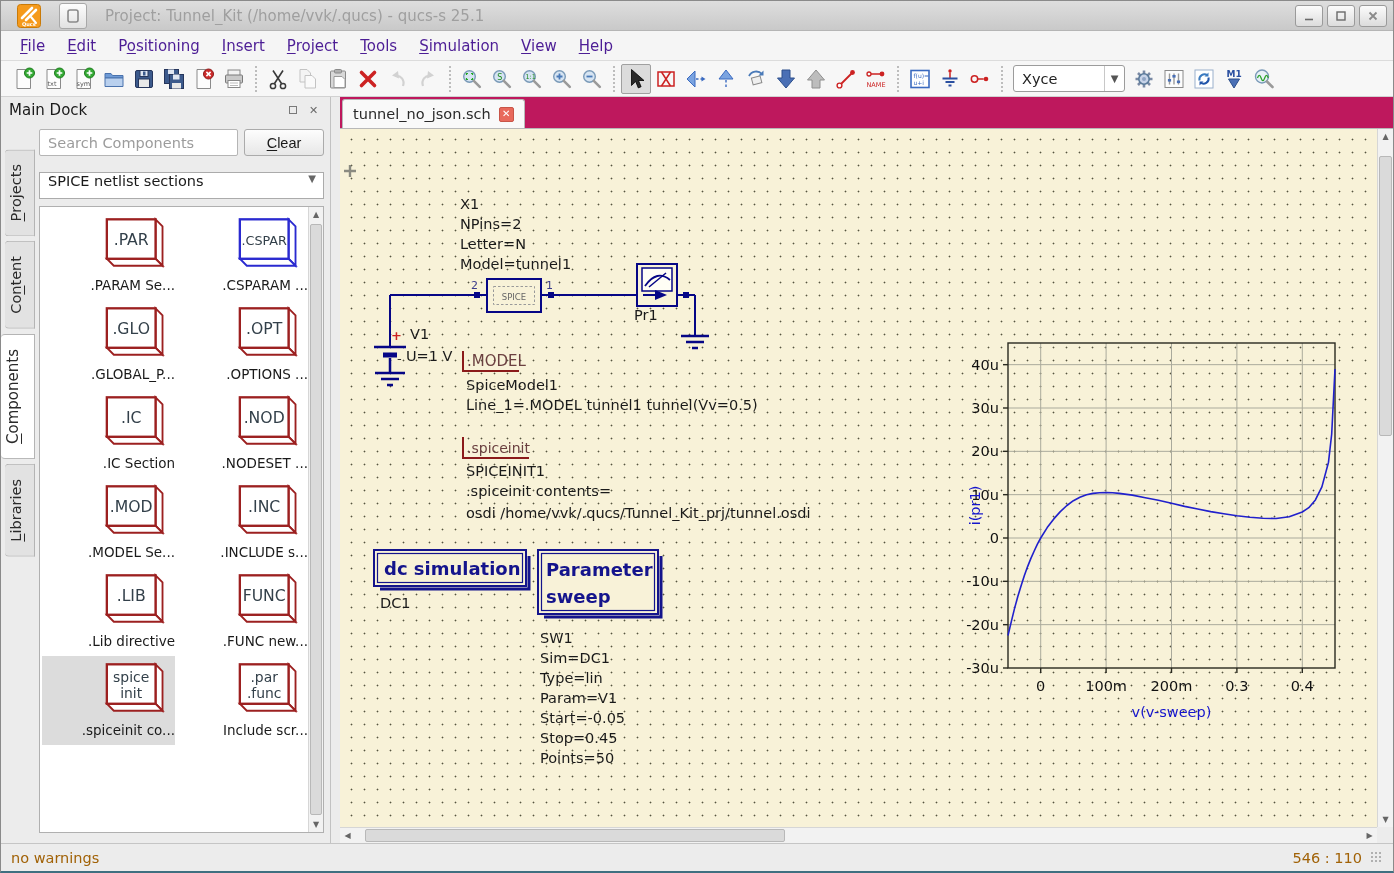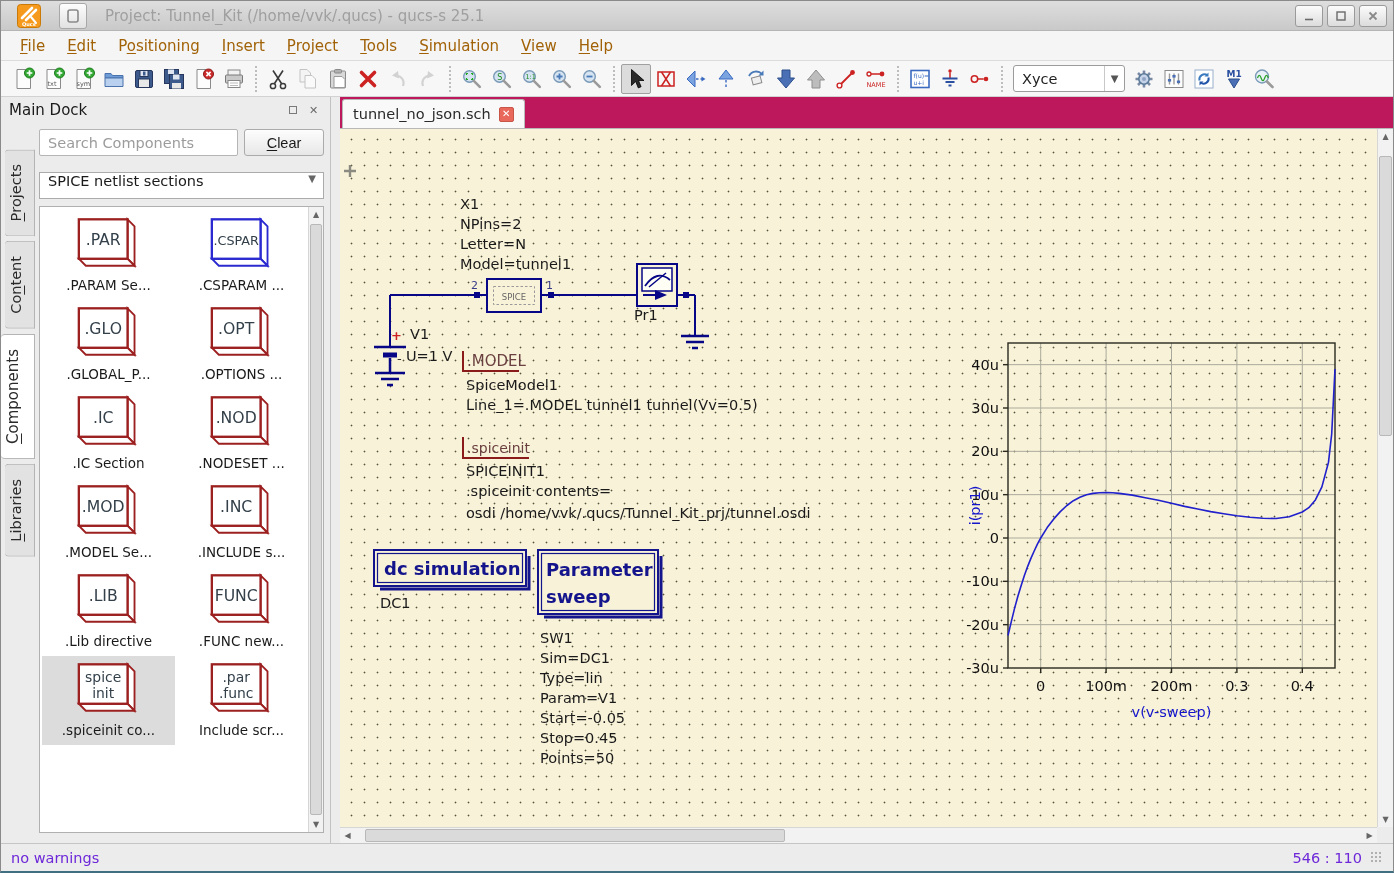--- a/index.html
+++ b/index.html
@@ -13,21 +13,21 @@
   .app-logo { width:24px; height:24px; margin-left:10px; }
   .doc-icon-btn { width:28px; height:26px; margin-left:18px; background:linear-gradient(#fdfdfd,#e2e2e2);
                   border:1px solid #a8a8a8; border-radius:3px; display:flex; align-items:center; justify-content:center; }
   .title-text { color:#9f9f9f; font-size:15px; margin-left:18px; flex:1; white-space:nowrap; overflow:hidden; }
   .win-btns { display:flex; gap:4px; }
   .win-btn { width:28px; height:22px; background:linear-gradient(#fcfcfc,#dcdcdc); border:1px solid #9a9a9a;
              border-radius:3px; display:flex; align-items:center; justify-content:center; }
 
   
   .menubar { height:30px; background:#f5f5f5; display:flex; align-items:center; padding-left:8px;
-             border-bottom:1px solid #dcdcdc; flex:0 0 auto; font-size:15px; color:#a16207; }
+             border-bottom:1px solid #dcdcdc; flex:0 0 auto; font-size:15px; color:#4c1d95; }
   .menu-item { padding:4px 11px; cursor:default; }
   .menu-item u, .mn u { text-decoration:underline; text-underline-offset:2px; }
 
   
   .toolbar { height:36px; background:#f7f7f7; border-bottom:1px solid #d2d2d2; display:flex; align-items:center;
              padding-left:8px; flex:0 0 auto; }
   .tb { width:30px; height:30px; display:flex; align-items:center; justify-content:center; border:1px solid transparent; border-radius:2px; }
   .tb.disabled { opacity:.55; }
   .tb.active { background:#dcdcdc; border:1px solid #a0a0a0; }
   .tb-sep { width:10px; height:26px; margin:0 2px; background-image:radial-gradient(#bdbdbd 1px, transparent 1.2px);
@@ -58,21 +58,21 @@
                   font-family:"DejaVu Sans",sans-serif; color:#333; background:#fff; }
   .search-input::placeholder { color:#9c9c9c; }
   .clear-btn { width:80px; height:27px; background:linear-gradient(#fdfdfd,#e7e7e7); border:1px solid #ababab;
                border-radius:3px; font-size:14.5px; color:#1a1a1a; display:flex; align-items:center; justify-content:center; }
   .cat-select { height:27px; margin-top:16px; background:#fff; border:1px solid #ababab; border-radius:0;
                 display:flex; align-items:flex-start; font-size:14.5px; color:#1a1a1a; }
   .cat-select .cv { flex:1; padding-left:8px; }
   .cat-select .ca { width:22px; color:#666; font-size:10px; text-align:center; }
   .comp-box { flex:1; margin-top:7px; background:#fff; border:1px solid #b0b0b0; display:flex; min-height:0; }
   .comp-grid { flex:1; display:grid; grid-template-columns:1fr 1fr; align-content:start; padding:4px 0 0 2px; overflow:hidden; }
-  .comp-cell { height:89px; display:flex; flex-direction:column; align-items:center; justify-content:flex-start; padding-top:6px; }
+  .comp-cell { height:89px; display:flex; flex-direction:column; align-items:flex-end; justify-content:flex-start; padding-top:6px; }
   .comp-cell.selected { background:#dcdcdc; }
   .comp-label { font-size:13.5px; color:#1a1a1a; margin-top:2px; white-space:nowrap; }
   .vscroll { width:15px; background:#f2f2f2; border-left:1px solid #d6d6d6; display:flex; flex-direction:column; }
   .vscroll .arr { height:15px; display:flex; align-items:center; justify-content:center; font-size:8px; color:#666; }
   .vscroll .trough { flex:1; position:relative; }
   .vscroll .thumb { position:absolute; left:1px; right:1px; background:#dadada; border:1px solid #b8b8b8; border-radius:2px; }
 
   
   .splitter { width:9px; background:#ececec; flex:0 0 auto; }
   .editor { flex:1; display:flex; flex-direction:column; min-width:0; }
@@ -87,21 +87,21 @@
             background-size:13px 13px; background-position:5px 4px; }
   .hscroll { background:#f2f2f2; border-top:1px solid #d6d6d6; display:flex; }
   .hscroll .arr { width:15px; display:flex; align-items:center; justify-content:center; font-size:8px; color:#666; }
   .hscroll .trough { flex:1; position:relative; }
   .hscroll .thumb { position:absolute; top:1px; bottom:1px; background:#dadada; border:1px solid #b8b8b8; border-radius:2px; }
   .vscroll2 { background:#f2f2f2; border-left:1px solid #d6d6d6; display:flex; flex-direction:column; }
   .corner { background:#ececec; }
 
   
   .statusbar { height:28px; background:#ececec; border-top:1px solid #c5c5c5; display:flex; align-items:center;
-               padding:0 10px; font-size:14.5px; color:#6d28d9; flex:0 0 auto; }
+               padding:0 10px; font-size:14.5px; color:#a16207; flex:0 0 auto; }
   .statusbar .sp { flex:1; }
   .grip { width:13px; height:13px; margin-left:8px; background-image:radial-gradient(#b0b0b0 1px, transparent 1.2px);
           background-size:4px 4px; }
 
   
   svg text { font-family:"DejaVu Sans",sans-serif; }
   .cgrid { stroke:#aaaa9c; stroke-width:1; }
   .cframe { fill:none; stroke:#2a2a20; stroke-width:1.4; }
   .ctick { stroke:#2a2a20; stroke-width:1.4; }
   .clab { font-size:14.5px; fill:#111; }

